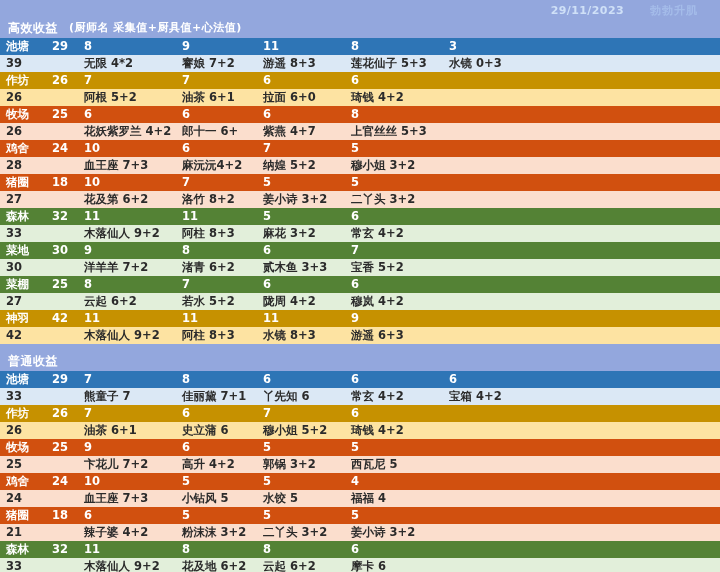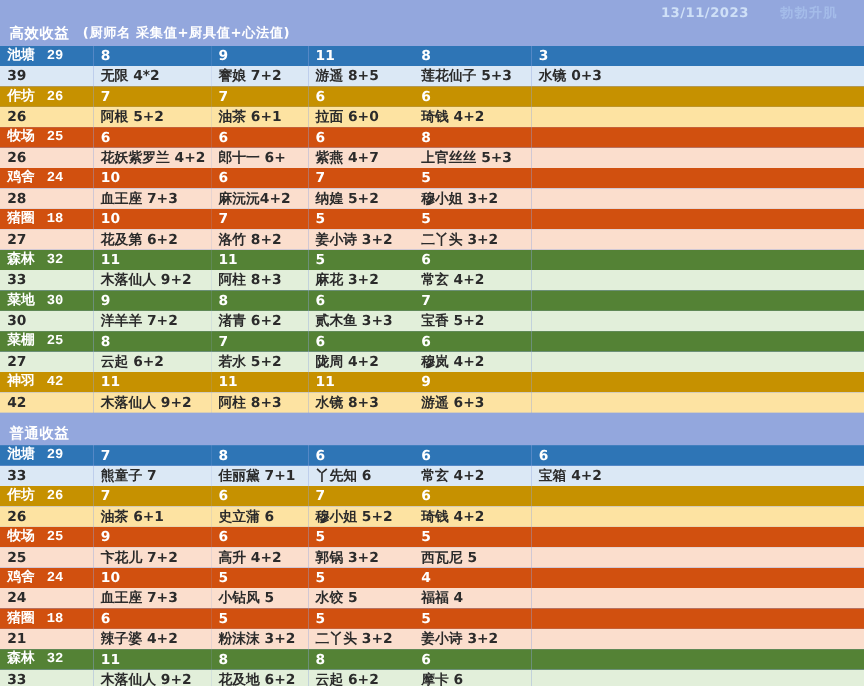--- a/index.html
+++ b/index.html
@@ -61,41 +61,41 @@
   .c1{width:92px;}
   .c2{width:75px;}
   .c3{width:82px;}
   .c4{width:92px;}
   .c5{width:297px;}
 
   tr.head td{color:#ffffff;}
   tr.body td{color:#2b2b2b;}
 
   
-  .namecell{display:flex;gap:10px;font-family:Liberation Mono, monospace;}
+  .namecell{display:flex;gap:23px;}
 
   
   tr.head.blue   {background:#2e75b6;}
   tr.body.blue   {background:#dbe8f5;}
   tr.head.gold   {background:#c69100;}
   tr.body.gold   {background:#fde3a2;}
   tr.head.orange {background:#d1500f;}
   tr.body.orange {background:#fbdecd;}
   tr.head.green  {background:#548235;}
   tr.body.green  {background:#e2efda;}
 
   .gap{height:9px;background:#93a7dd;}
 </style>
 </head>
 <body>
 
 <div class="page">
 
   <div class="topbar">
-    <span class="date">13/11/2023</span>
+    <span class="date">29/11/2023</span>
     <span class="watermark">勃勃升肌</span>
   </div>
 
   <div id="sections-host">
       <div class="section-head">
         <span>高效收益</span>
         <span class="legend">(厨师名 采集值+厨具值+心法值)</span>
       </div>
       <table class="tbl">
         <tbody>
@@ -109,21 +109,21 @@
             <td class="c1">8</td>
             <td class="c2">9</td>
             <td class="c3">11</td>
             <td class="c4">8</td>
             <td class="c5">3</td>
           </tr>
           <tr class="body blue">
             <td class="c0">39</td>
             <td class="c1">无限 4*2</td>
             <td class="c2">謇娘 7+2</td>
-            <td class="c3">游遥 8+5</td>
+            <td class="c3">游遥 8+3</td>
             <td class="c4">莲花仙子 5+3</td>
             <td class="c5">水镜 0+3</td>
           </tr>
           <tr class="head gold">
             <td class="c0">
               <div class="namecell">
                 <span>作坊</span>
                 <span>26</span>
               </div>
             </td>

